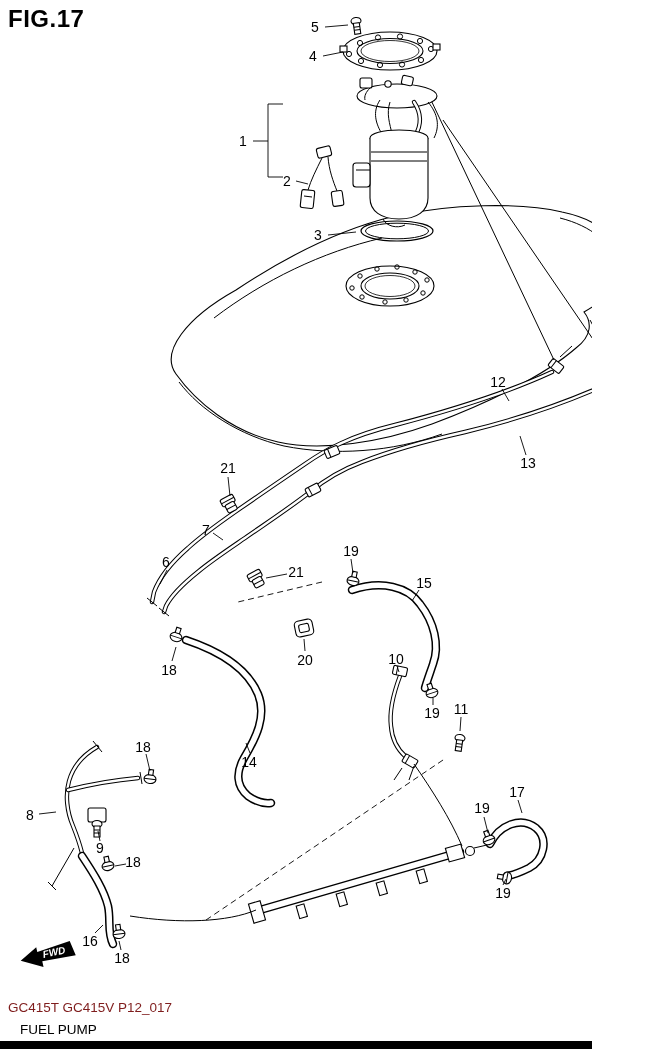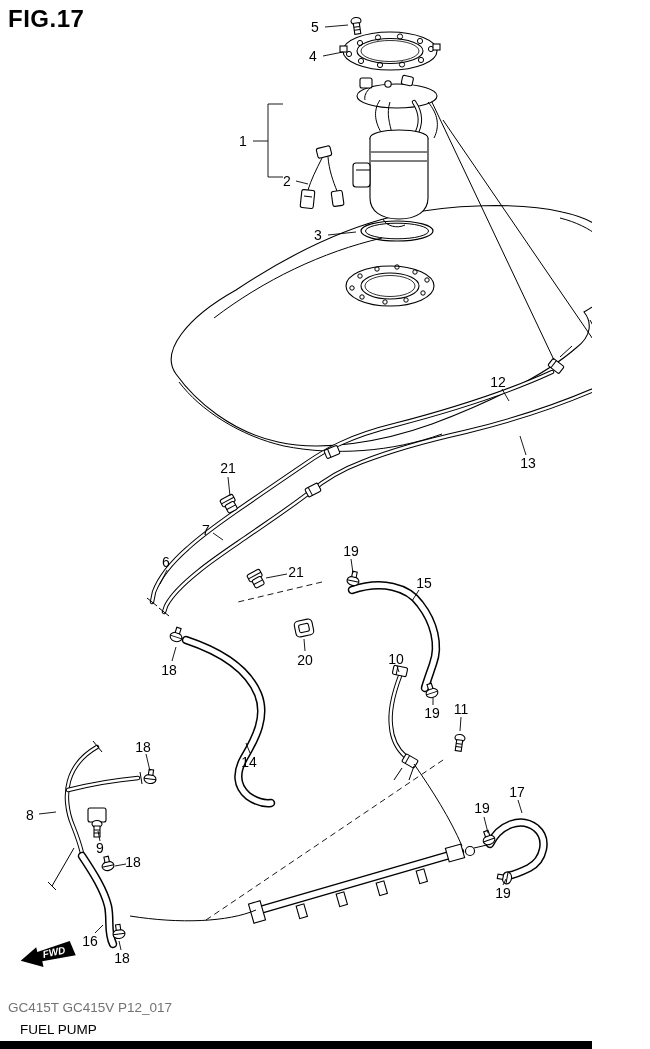--- a/index.html
+++ b/index.html
@@ -1,20 +1,20 @@
 <!DOCTYPE html>
 <html><head>
 <meta charset="utf-8">
 <style>
   * { margin:0; padding:0; box-sizing:border-box; }
   html,body { background:#ffffff; }
   body { font-family:"Liberation Sans", sans-serif; }
   .page { position:relative; width:592px; height:1049px; background:#fff; overflow:hidden; }
   .fig-title { position:absolute; left:8px; top:5px; font-size:24px; font-weight:800; color:#000; letter-spacing:.5px; }
-  .footer-code { position:absolute; left:8px; top:1000px; font-size:13.5px; color:#737373; }
+  .footer-code { position:absolute; left:8px; top:1000px; font-size:13.5px; color:#7f1d1d; }
   .footer-caption { position:absolute; left:20px; top:1022px; font-size:13.5px; color:#000; }
   .bottom-bar { position:absolute; left:0; top:1041px; width:650px; height:8px; background:#000; }
   svg.diagram { position:absolute; left:0; top:0; }
   .part  { fill:#fff; stroke:#000; stroke-width:1.1; }
   .thin  { fill:none; stroke:#000; stroke-width:1; }
   .leader{ fill:none; stroke:#000; stroke-width:.9; }
   .dashed{ fill:none; stroke:#000; stroke-width:.9; stroke-dasharray:6 4; }
   .tube-out { fill:none; stroke:#000; stroke-width:4.4; stroke-linecap:round; }
   .tube-in  { fill:none; stroke:#fff; stroke-width:2.4; stroke-linecap:round; }
   .hose-out { fill:none; stroke:#000; stroke-width:8.5; stroke-linecap:round; }

